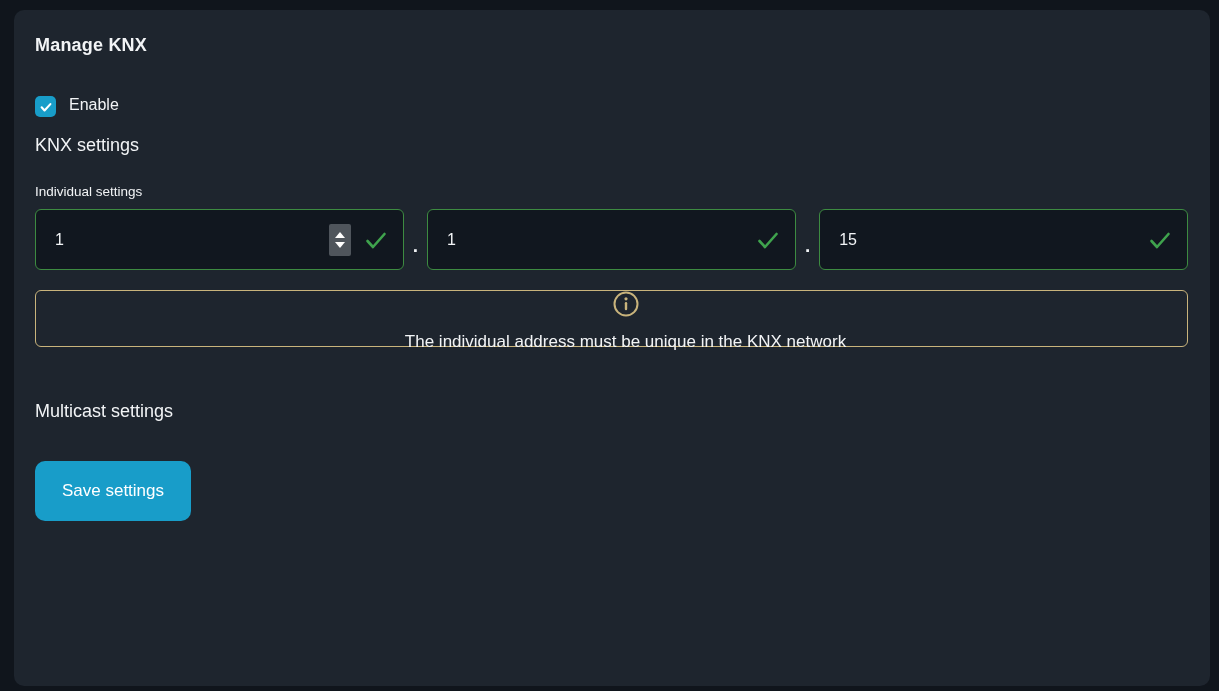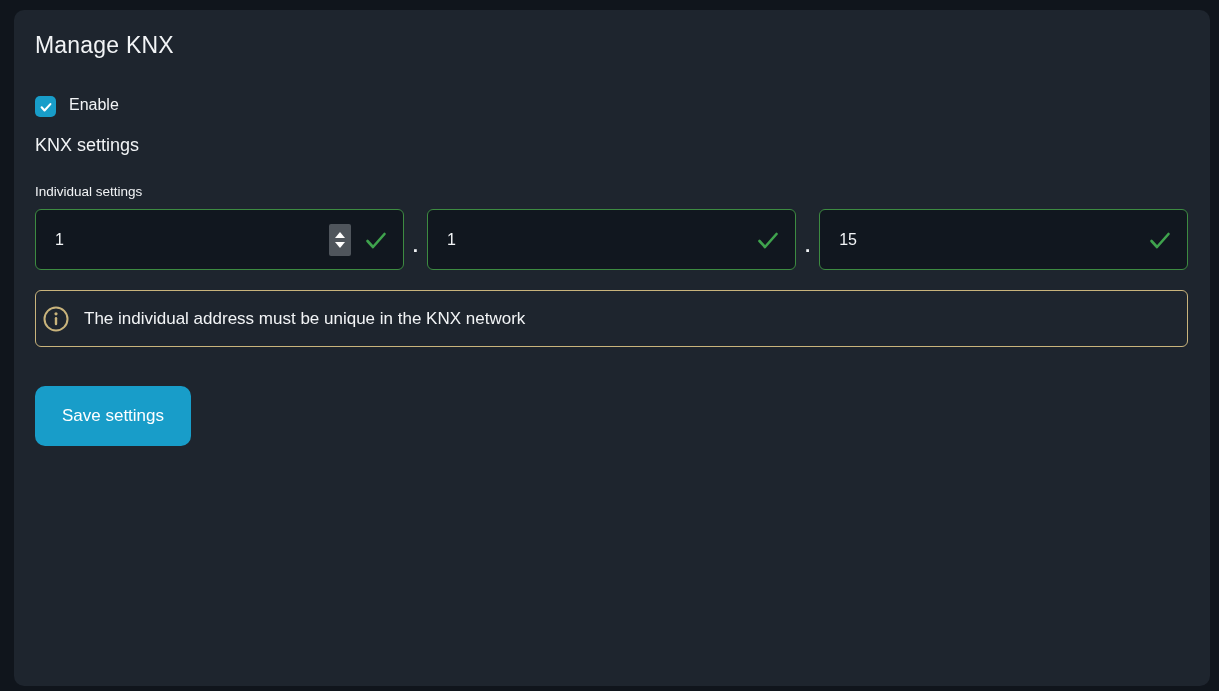--- a/index.html
+++ b/index.html
@@ -12,22 +12,22 @@
   }
   .panel {
     position: absolute;
     left: 14px; top: 10px;
     width: 1196px; height: 676px;
     background: #1e252e;
     border-radius: 10px;
     padding: 25px 22px 0 21px;
   }
   .panel-title {
-    font-size: 23px;
-    font-weight: 400;
+    font-size: 18px;
+    font-weight: 700;
     line-height: 20px;
     letter-spacing: 0.2px;
   }
   .enable-row {
     margin-top: 41px;
     display: flex;
     align-items: flex-start;
     gap: 13px;
     height: 21px;
   }
@@ -115,22 +115,23 @@
     top: 6px;
     line-height: 10px;
   }
   .info-box {
     margin-top: 20px;
     height: 57px;
     border: 1px solid #c9b47c;
     border-radius: 6px;
     display: flex;
     align-items: center;
-    padding-left: 7px;
+    padding-left: 28px;
     gap: 15px;
+    flex-direction: column;
   }
   .info-icon { flex: 0 0 auto; display: flex; }
   .info-text { font-size: 17px; }
   .multicast-heading { margin-top: 53px; }
   .mc-grid {
     display: grid;
     grid-template-columns: 1fr 1fr;
     column-gap: 20px;
   }
   .mc-grid .field-label { margin-top: 27px; }
@@ -225,17 +226,18 @@
     <span class="info-icon">
       <svg width="26" height="26" viewBox="0 0 26 26">
         <circle cx="13" cy="13" r="11.5" stroke="#c9b47c" stroke-width="2" fill="none"></circle>
         <circle cx="13" cy="7.8" r="1.6" fill="#c9b47c"></circle>
         <rect x="11.8" y="11" width="2.4" height="8.2" rx="1.2" fill="#c9b47c"></rect>
       </svg>
     </span>
     <span class="info-text">The individual address must be unique in the KNX network</span>
   </div>
 
+  <div class="section-heading multicast-heading">Multicast settings</div>
 
 
   <button class="save-btn">Save settings</button>
 
 </div>
 
 </body></html>

